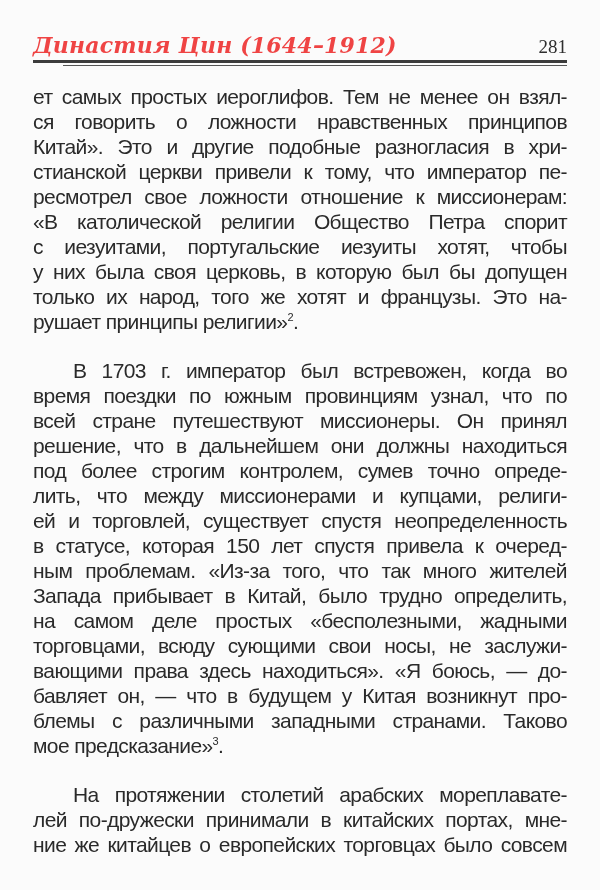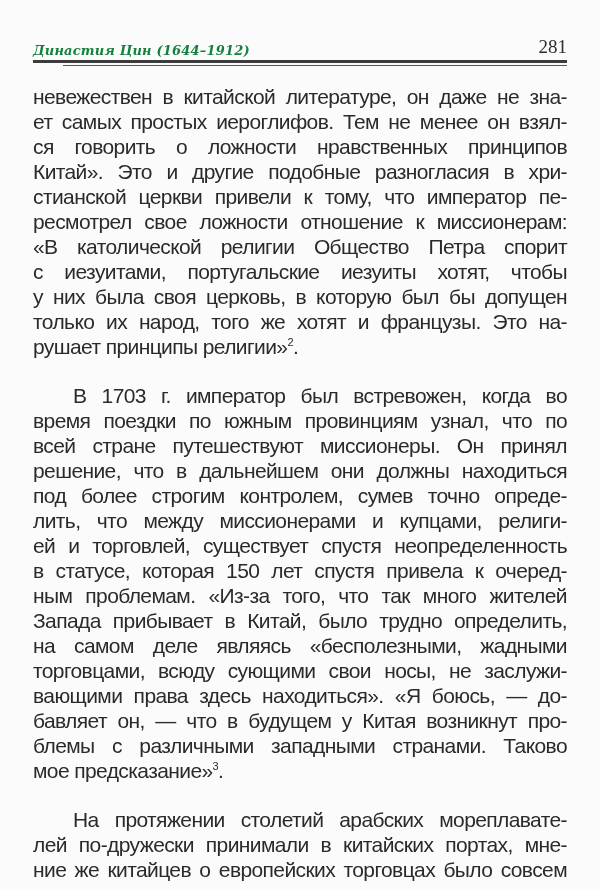--- a/index.html
+++ b/index.html
@@ -10,21 +10,21 @@
     font-family: "Liberation Serif", serif;
   }
   .page { position: relative; width: 600px; height: 890px; }
   .running-head {
     position: absolute; left: 33px; right: 33px; top: 28px;
     height: 30px; display: flex; justify-content: space-between; align-items: flex-end;
   }
   .running-title {
     font-family: "DejaVu Serif", serif;
     font-style: italic; font-weight: bold;
-    font-size: 13px; color: #15803d; letter-spacing: 0.2px;
+    font-size: 22px; color: #ef4444; letter-spacing: 0.2px;
   }
   .page-number {
     font-family: "Liberation Serif", serif;
     font-size: 19px; color: #2e2e2e;
   }
   .rule-thick {
     position: absolute; left: 33px; right: 33px; top: 60px;
     height: 3px; background: #3c3c3c;
   }
   .rule-thin {
@@ -53,21 +53,20 @@
 <div class="page">
   <div class="running-head">
     <span class="running-title">Династия Цин (1644–1912)</span>
     <span class="page-number">281</span>
   </div>
   <div class="rule-thick"></div>
   <div class="rule-thin"></div>
 
   <div class="body-text">
 
-    <span class="line">невежествен в китайской литературе, он даже не зна-</span>
     <span class="line">ет самых простых иероглифов. Тем не менее он взял-</span>
     <span class="line">ся говорить о ложности нравственных принципов</span>
     <span class="line">Китай». Это и другие подобные разногласия в хри-</span>
     <span class="line">стианской церкви привели к тому, что император пе-</span>
     <span class="line">ресмотрел свое ложности отношение к миссионерам:</span>
     <span class="line">«В католической религии Общество Петра спорит</span>
     <span class="line">с иезуитами, португальские иезуиты хотят, чтобы</span>
     <span class="line">у них была своя церковь, в которую был бы допущен</span>
     <span class="line">только их народ, того же хотят и французы. Это на-</span>
     <span class="line last"><span>рушает принципы религии»</span><sup>2</sup><span>.</span></span>
@@ -75,21 +74,21 @@
     <span class="line indent">В 1703 г. император был встревожен, когда во</span>
     <span class="line">время поездки по южным провинциям узнал, что по</span>
     <span class="line">всей стране путешествуют миссионеры. Он принял</span>
     <span class="line">решение, что в дальнейшем они должны находиться</span>
     <span class="line">под более строгим контролем, сумев точно опреде-</span>
     <span class="line">лить, что между миссионерами и купцами, религи-</span>
     <span class="line">ей и торговлей, существует спустя неопределенность</span>
     <span class="line">в статусе, которая 150 лет спустя привела к очеред-</span>
     <span class="line">ным проблемам. «Из-за того, что так много жителей</span>
     <span class="line">Запада прибывает в Китай, было трудно определить,</span>
-    <span class="line">на самом деле являясь «бесполезными, жадными</span>
+    <span class="line">на самом деле простых «бесполезными, жадными</span>
     <span class="line">торговцами, всюду сующими свои носы, не заслужи-</span>
     <span class="line">вающими права здесь находиться». «Я боюсь, — до-</span>
     <span class="line">бавляет он, — что в будущем у Китая возникнут про-</span>
     <span class="line">блемы с различными западными странами. Таково</span>
     <span class="line last"><span>мое предсказание»</span><sup>3</sup><span>.</span></span>
 
     <span class="line indent">На протяжении столетий арабских мореплавате-</span>
     <span class="line">лей по-дружески принимали в китайских портах, мне-</span>
     <span class="line">ние же китайцев о европейских торговцах было совсем</span>
   </div>

